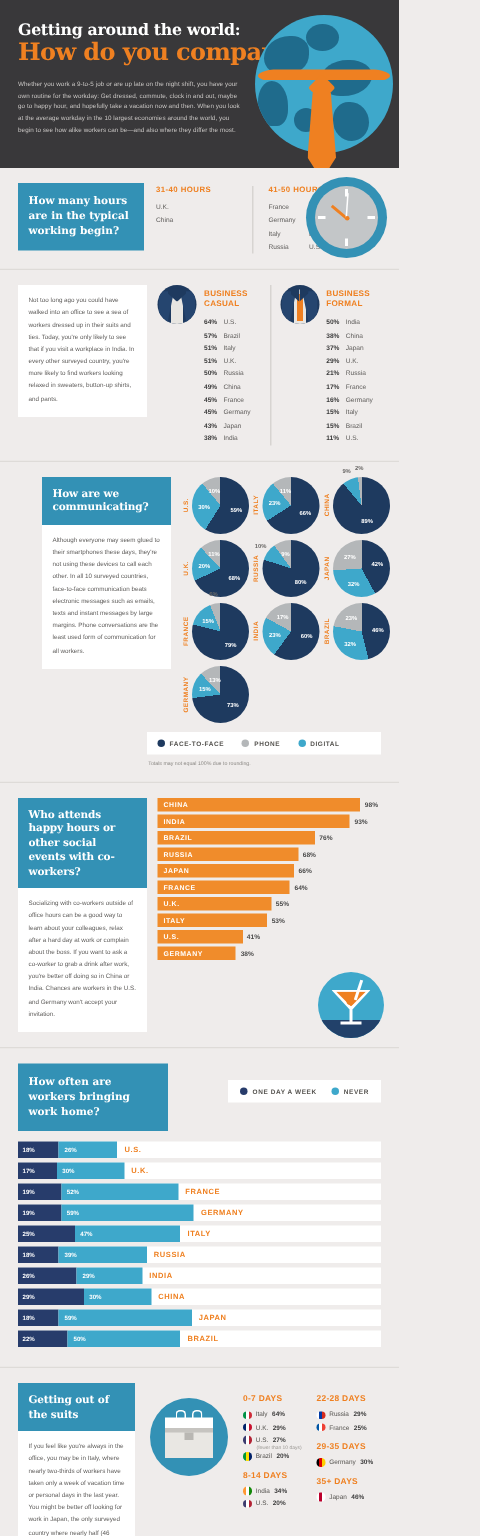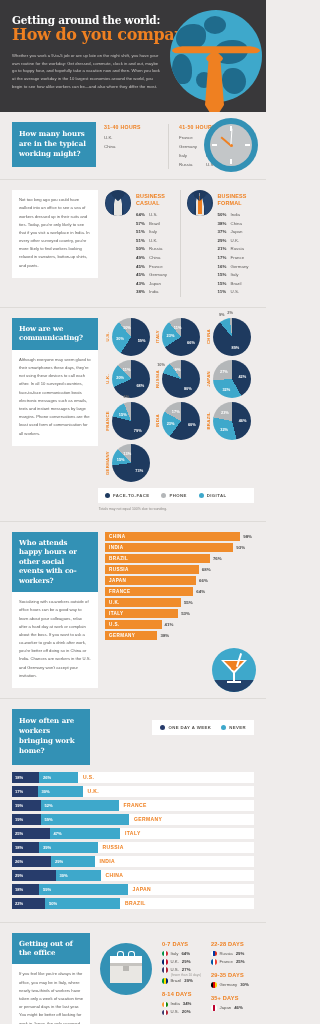--- a/index.html
+++ b/index.html
@@ -173,21 +173,21 @@
   .neckB { position: absolute; right: 7px; top: 2px; width: 6px; height: 9px;
            background: #1e3a5f; clip-path: polygon(0 0, 100% 0, 100% 40%, 0 100%); }
   .tie-sm { position: absolute; left: 11px; top: 6px; width: 4px; height: 18px; background: #ef8021; }
   .suit-head { color: #ef8021; font-weight: bold; font-size: 5.4px; line-height: 1.3;
                letter-spacing: 0.2px; padding-top: 3px; }
   .suit-list { margin-top: 4px; }
   .suit-item { font-size: 4.4px; line-height: 1.95; color: #5e5c5a; }
   .suit-item b { color: #3a3a3a; display: inline-block; width: 13px; }
 
   
-  .pie-area { display: flex; gap: 7px; }
+  .pie-area { display: flex; gap: 7px; margin-left: 16px; }
   .pie-left { width: 86px; flex: 0 0 86px; }
   .pie-grid { flex: 1; display: grid; grid-template-columns: repeat(3, 1fr); gap: 4px 2px; }
   .pie-cell { display: flex; align-items: center; gap: 2px; }
   .pie-label {
     writing-mode: vertical-rl; transform: rotate(180deg);
     color: #ef8021; font-weight: bold; font-size: 4.3px; letter-spacing: 0.3px;
     white-space: nowrap;
   }
   .pie { width: 38px; height: 38px; border-radius: 50%; position: relative; }
   .pie-val {
@@ -233,21 +233,21 @@
   .ck-straw {
     position: absolute; left: 26px; top: 5px; width: 1.6px; height: 14px;
     background: #ffffff; transform: rotate(18deg);
   }
   .ck-olive { position: absolute; left: 19px; top: 17px; width: 5px; height: 5px;
               border-radius: 50%; background: #ef8021; }
 
   
   .wh-head { display: flex; align-items: flex-start; justify-content: space-between; }
   .wh-badge {
-    width: 78px; background: #3391b5; color: #fff;
+    width: 100px; background: #3391b5; color: #fff;
     font-family: "DejaVu Serif", serif; font-weight: bold;
     font-size: 7px; line-height: 1.45; padding: 7px 6px 8px 7px;
   }
   .wh-legend {
     background: #ffffff; padding: 5px 8px; display: flex; gap: 10px;
     align-items: center; margin-top: 11px;
   }
   .wh-list { margin-top: 7px; }
   .wh-row {
     background: #ffffff; height: 11px; display: flex; align-items: center;
@@ -306,21 +306,21 @@
           <span class="c c6"></span>
       </div>
       <div class="tie-band"></div>
       <div class="tie-knot"></div>
       <div class="tie-body"></div>
     </div>
   </div>
 
   <div class="section sec-light">
     <div class="hours-row">
-      <div class="hours-badge">How many hours are in the typical working might?</div>
+      <div class="hours-badge">How many hours are in the typical working begin?</div>
       <div class="hours-cols">
         <div class="hours-col">
           <div class="hours-head">31-40 HOURS</div>
           <div class="hours-list">
             <div>U.K.</div>
             <div>China</div>
           </div>
         </div>
         <div class="hours-col">
           <div class="hours-head">41-50 HOURS</div>
@@ -648,21 +648,21 @@
           <div class="wh-b" style="width: 75px;">50%</div>
           <div class="wh-name">BRAZIL</div>
         </div>
       </div>
   </div>
   <div class="divider"></div>
 
   <div class="section sec-light">
     <div class="vac-row">
       <div class="vac-left">
-        <div class="badge">Getting out of the office</div>
+        <div class="badge">Getting out of the suits</div>
         <div class="blurb">If you feel like you're always in the office, you may be in Italy, where nearly two-thirds of workers have taken only a week of vacation time or personal days in the last year. You might be better off looking for work in Japan, the only surveyed country where nearly half (46 percent) of workers took off 35 or more days off from work.</div>
       </div>
       <div class="vac-icon-wrap">
         <div class="vac-circle">
           <span class="bag-h1"></span>
             <span class="bag-h2"></span>
           <span class="bag-t"></span>
             <span class="bag-b"></span>
           <span class="bag-sd"></span>
             <span class="bag-lk"></span>

